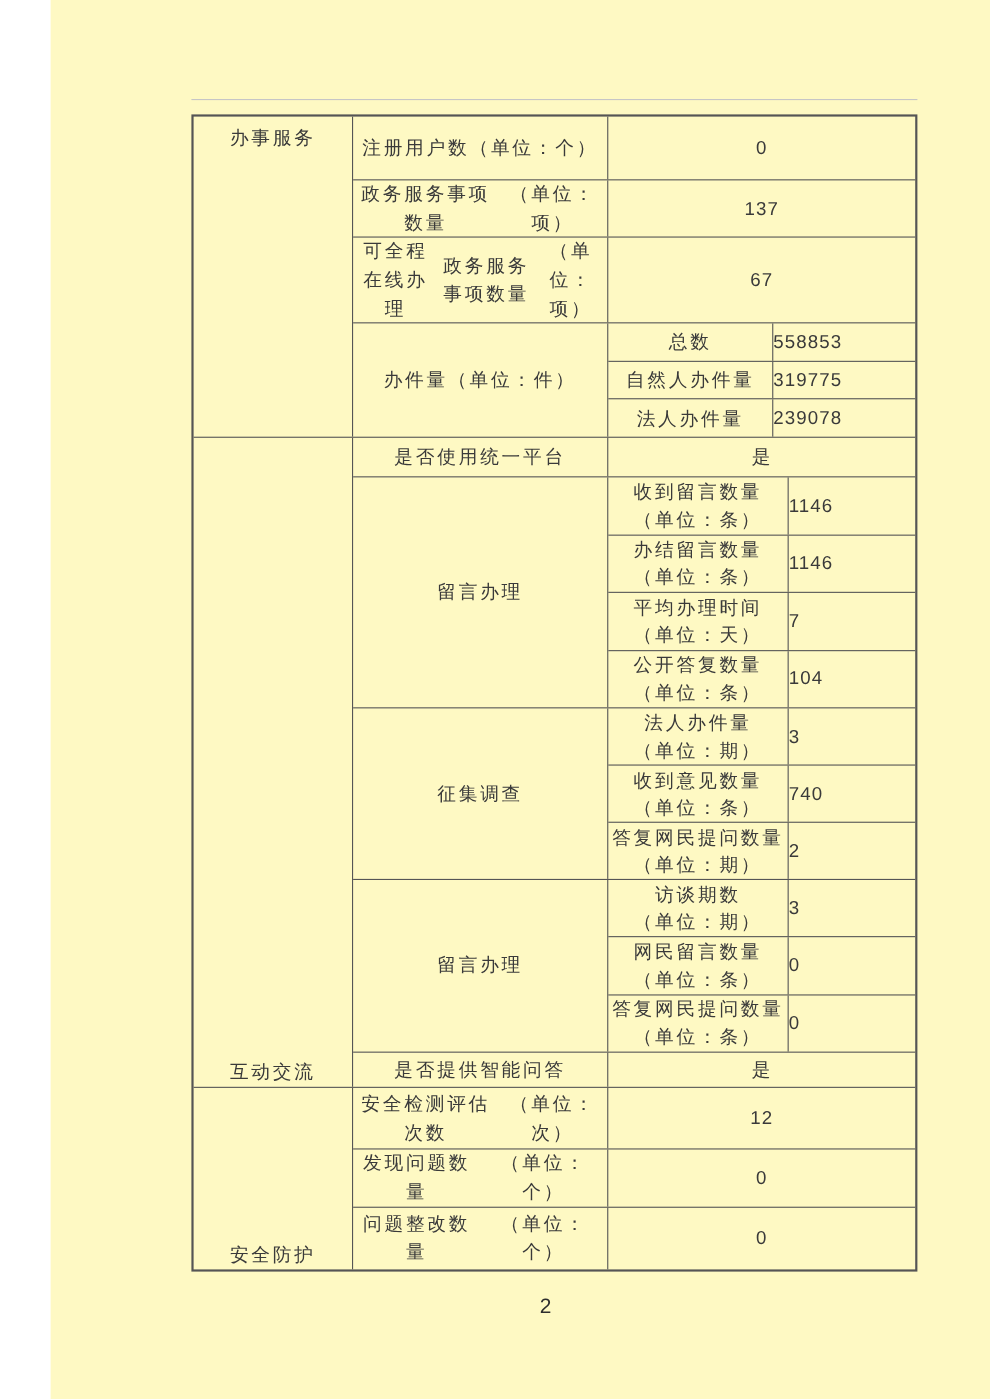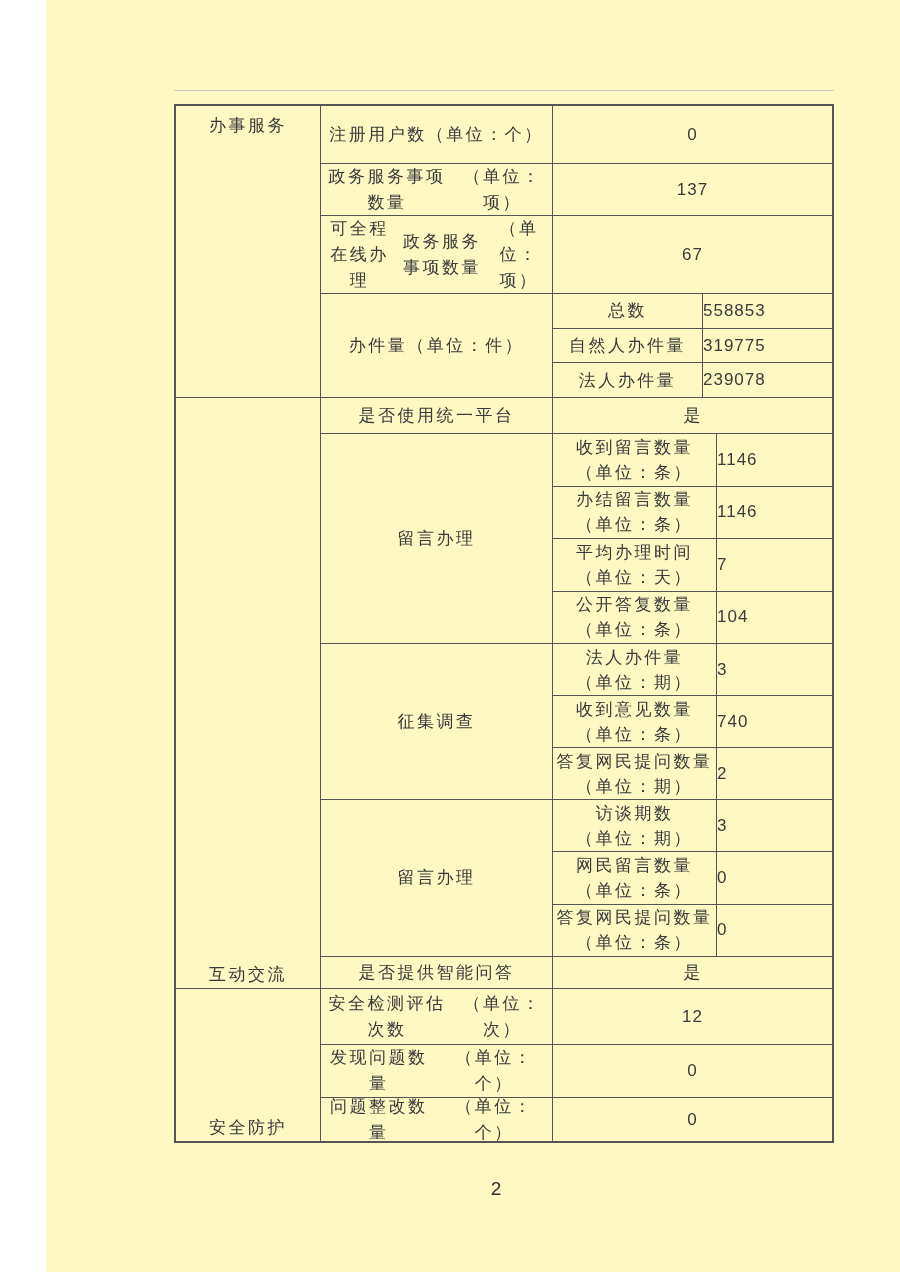--- a/index.html
+++ b/index.html
@@ -342,21 +342,21 @@
         </div>
         <div class="irow" style="height:53px">
           <div class="item">
             <div>发现问题数量</div>
             <div>（单位：个）</div>
           </div>
           <div class="ival">
             <span>0</span>
           </div>
         </div>
-        <div class="irow" style="height:44px">
+        <div class="irow" style="height:57px">
           <div class="item">
             <div>问题整改数量</div>
             <div>（单位：个）</div>
           </div>
           <div class="ival">
             <span>0</span>
           </div>
         </div>
       </div>
     </div>

